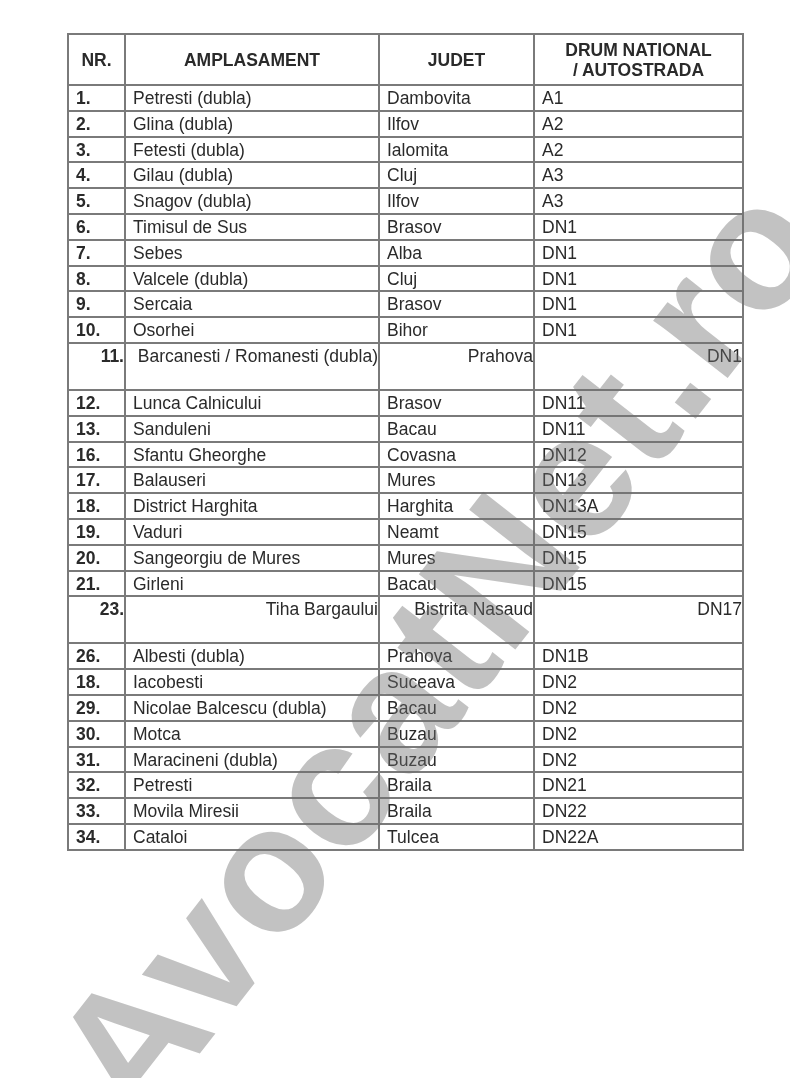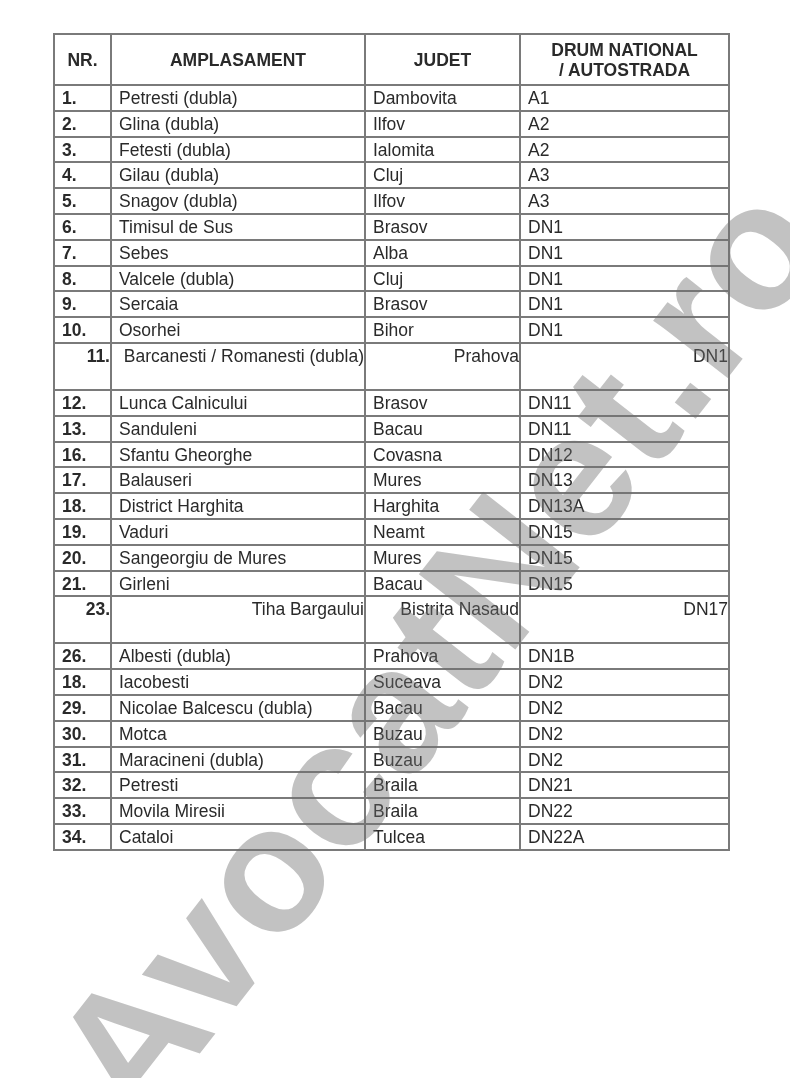--- a/index.html
+++ b/index.html
@@ -1,20 +1,20 @@
 <!DOCTYPE html>
 <html><head>
 <meta charset="utf-8">
 <style>
   html, body { margin: 0; padding: 0; background: #ffffff; }
   body { width: 790px; height: 1078px; position: relative; overflow: hidden;
          font-family: "Liberation Sans", sans-serif; color: #2a2a2a; }
   .page { position: absolute; left: 0; top: 0; width: 790px; height: 1078px; }
   table.list {
-    position: absolute; left: 53px; top: 33px;
+    position: absolute; left: 67px; top: 33px;
     width: 675px; border-collapse: collapse;
     border: 2px solid #6e6e6e;
     table-layout: fixed;
   }
   table.list th, table.list td {
     border: 2px solid #7a7a7a;
     padding: 0 0 0 7px;
     text-align: left; vertical-align: top;
     font-size: 17.5px; line-height: 22px;
   }

